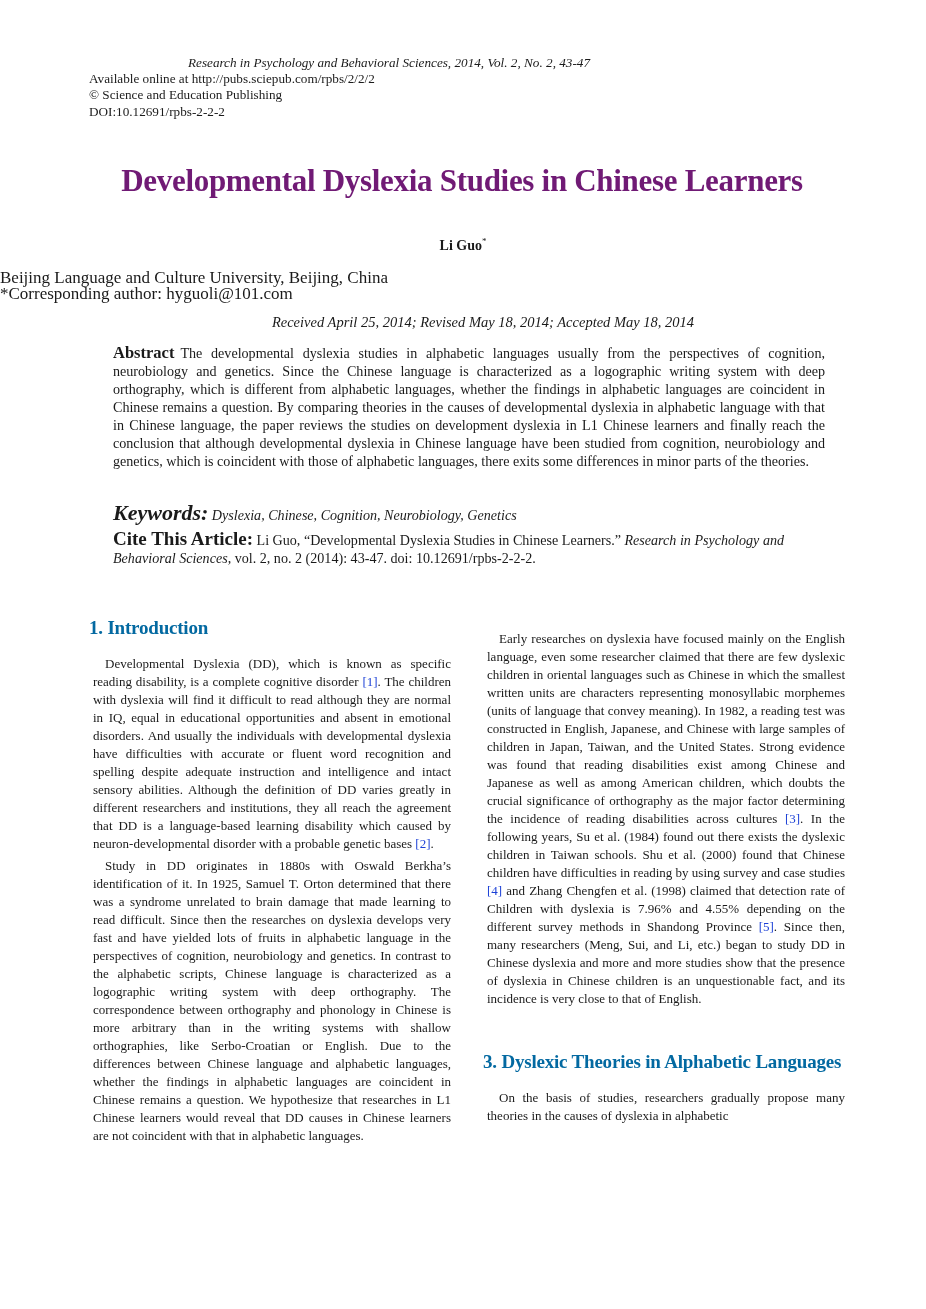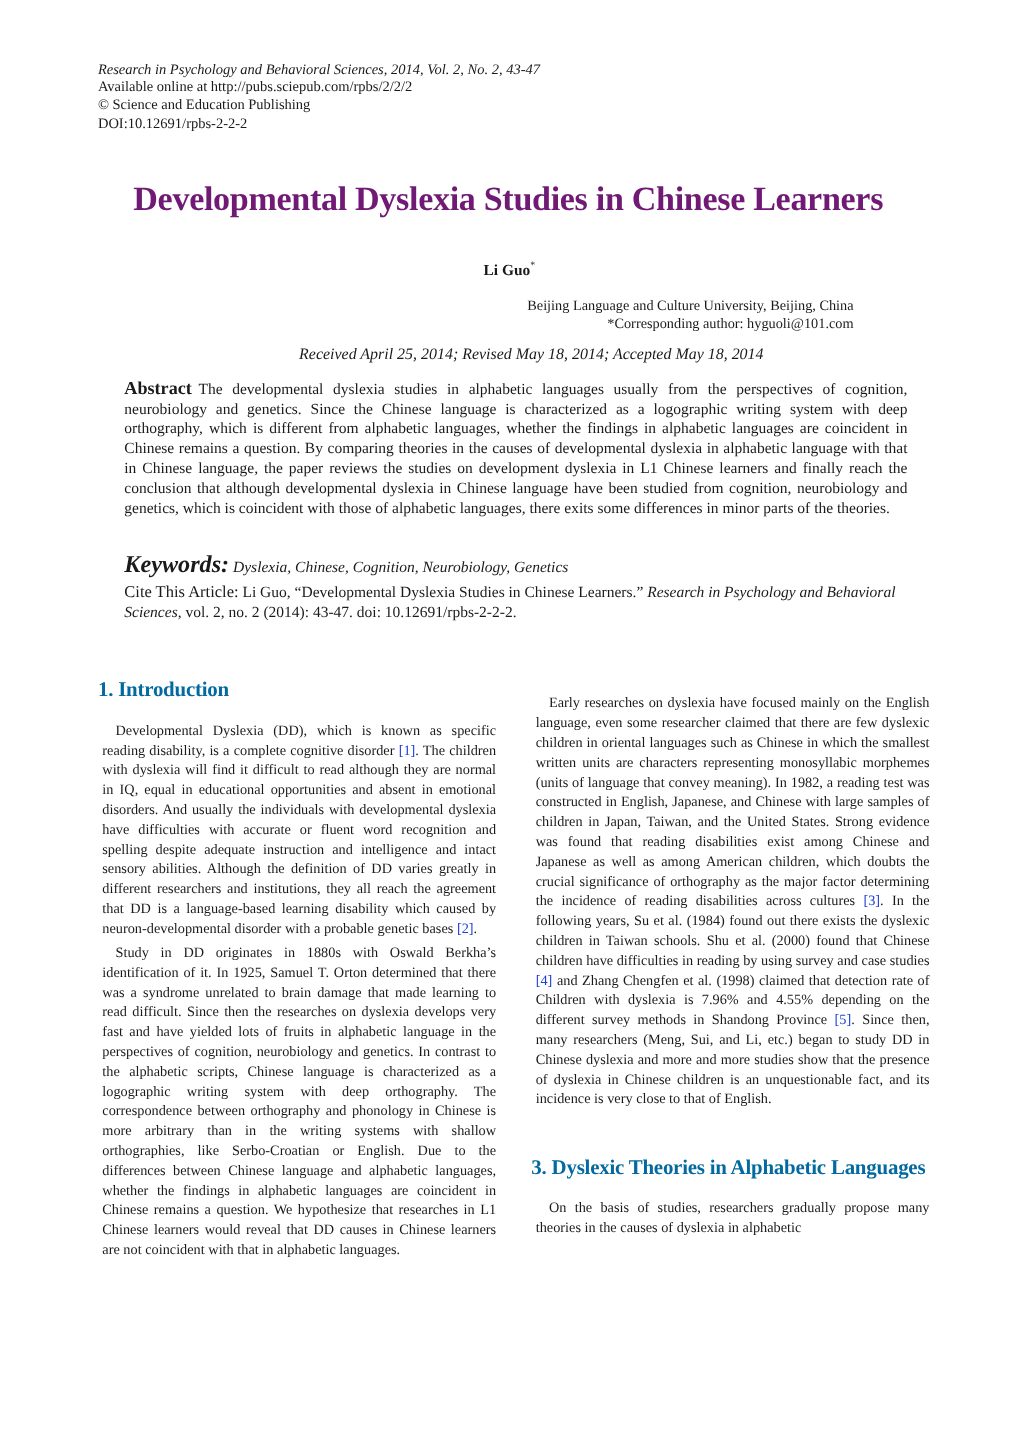--- a/index.html
+++ b/index.html
@@ -4,53 +4,53 @@
 <style>
   html, body { margin: 0; padding: 0; background: #ffffff; }
   body {
     width: 926px; height: 1309px; position: relative; overflow: hidden;
     font-family: "Liberation Serif", serif; color: #1a1a1a;
   }
   .header {
     position: absolute; left: 89px; top: 55px; width: 600px;
     font-size: 13.2px; line-height: 16.2px; color: #1a1a1a;
   }
-  .header .journal { font-style: italic; }
+  .header .journal { font-style: italic; text-align: center; }
   .title {
     position: absolute; left: 0; top: 163px; width: 924px; text-align: center;
     font-size: 31px; font-weight: bold; color: #701a75; letter-spacing: -0.3px;
   }
   .author {
     position: absolute; left: 0; top: 236px; width: 926px; text-align: center;
     font-size: 14px; font-weight: bold;
   }
   .author sup { font-size: 9px; font-weight: normal; vertical-align: 6px; }
   .affil {
-    position: absolute; left: 0; top: 270px; width: 776px; text-align: right;
-    font-size: 13px; line-height: 16px;
+    position: absolute; left: 0; top: 270px; width: 776px; text-align: left;
+    font-size: 17px; line-height: 16px;
   }
   .dates {
     position: absolute; left: 0; top: 314px; width: 926px; text-align: center;
     font-size: 14.5px; font-style: italic; padding-left: 20px;
   }
   .abstract {
     position: absolute; left: 113px; top: 344px; width: 712px;
     font-size: 14.1px; line-height: 18px; text-align: justify;
   }
   .abstract .label { font-weight: bold; font-size: 16.5px; margin-right: 6px; }
   .keywords {
     position: absolute; left: 113px; top: 500px; width: 712px;
     font-size: 14.1px; font-style: italic;
   }
   .keywords .label { font-weight: bold; font-size: 22px; }
   .cite {
     position: absolute; left: 113px; top: 530px; width: 712px;
     font-size: 14.1px; line-height: 18px;
   }
-  .cite .label { font-weight: normal; font-size: 15px; }
+  .cite .label { font-weight: bold; font-size: 19px; }
   .cite i { font-style: italic; }
   .col {
     position: absolute; top: 615px; width: 366px;
   }
   .col-left { left: 89px; }
   .col-right { left: 483px; }
   h2 {
     margin: 0; font-size: 19px; font-weight: bold; line-height: 25px; color: #0369a1;
     letter-spacing: -0.2px;
   }

